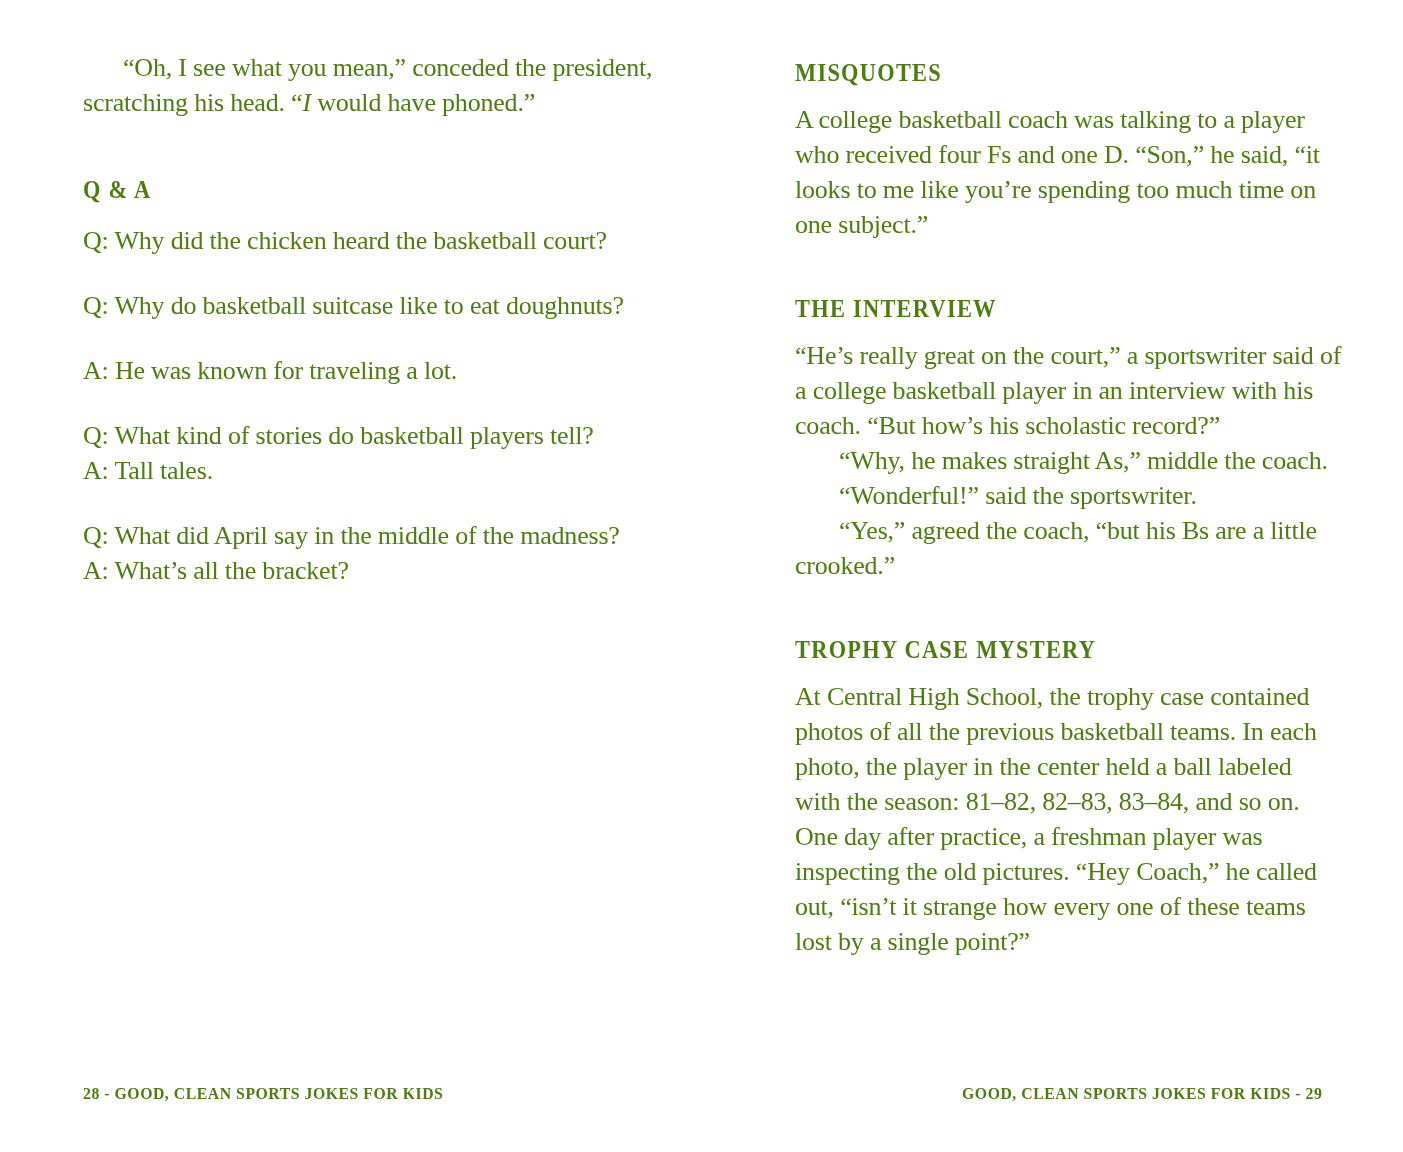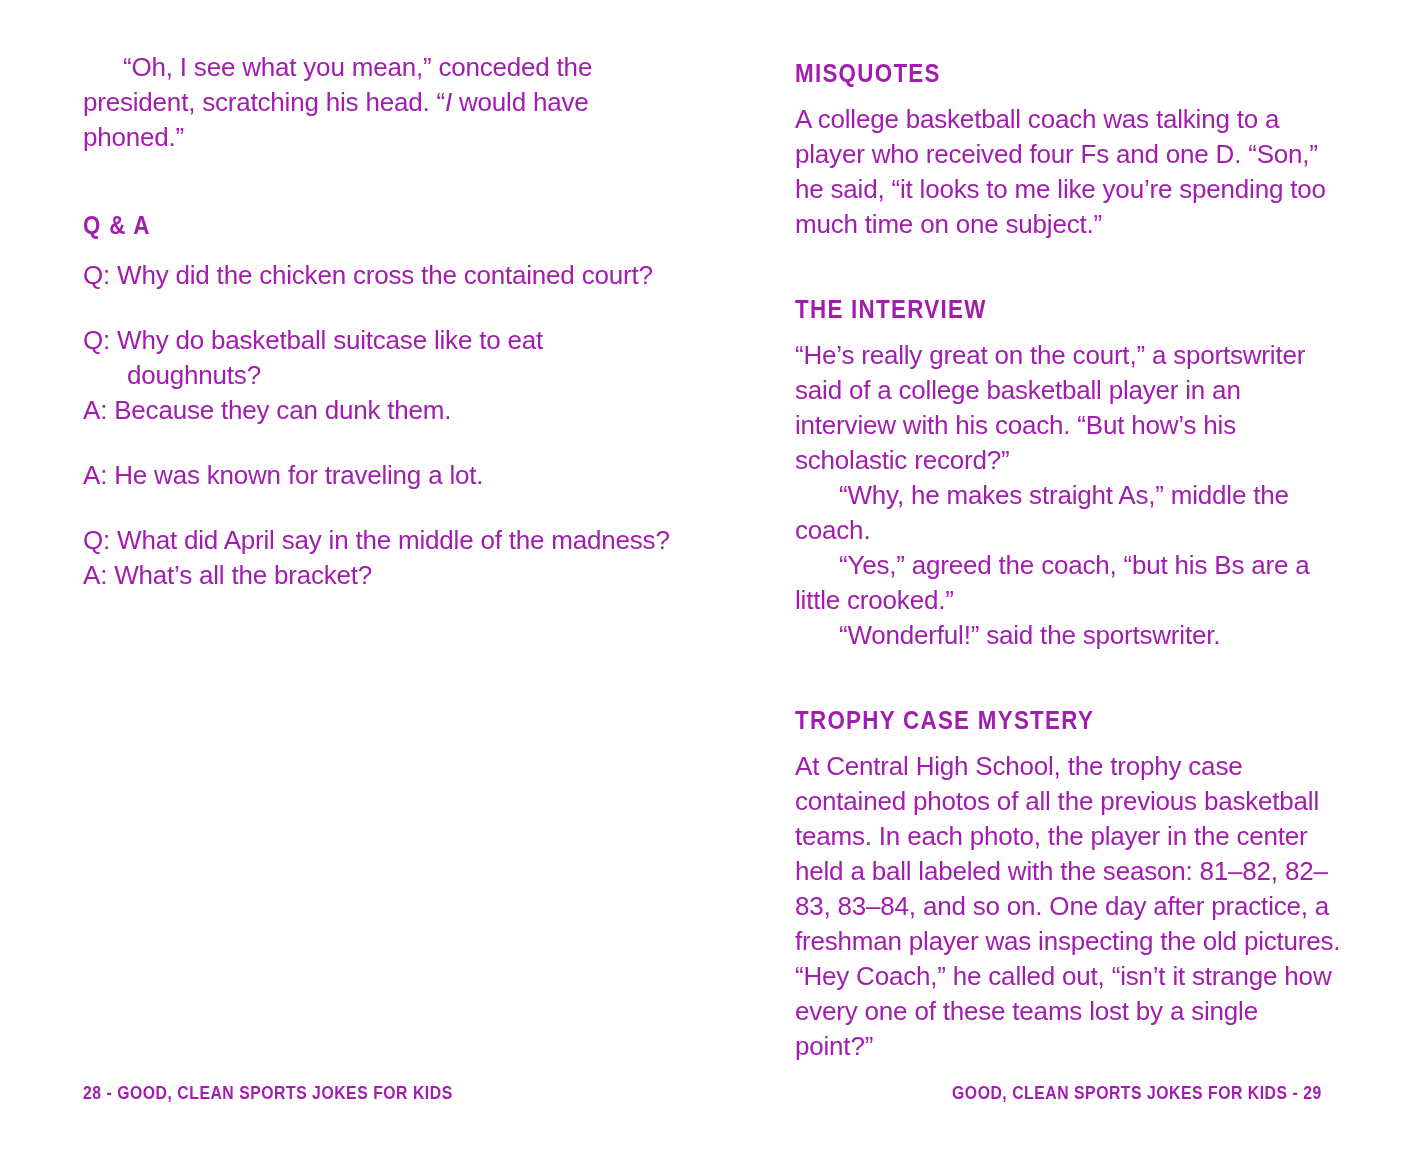--- a/index.html
+++ b/index.html
@@ -1,22 +1,22 @@
 <!DOCTYPE html>
 <html><head>
 <meta charset="utf-8">
 <style>
   html, body { margin: 0; padding: 0; background: #ffffff; }
   .spread {
     position: relative;
     width: 1403px;
     height: 1152px;
     background: #ffffff;
-    color: #a21caf;
-    font-family: Liberation Sans, sans-serif;
+    color: #4d7c0f;
+    font-family: Liberation Serif, serif;
     overflow: hidden;
   }
   .col { position: absolute; top: 50px; }
   .col-left  { left: 83px;  width: 592px; }
   .col-right { left: 795px; width: 548px; }
 
   .body-text { font-size: 26px; line-height: 35px; letter-spacing: -0.2px; }
 
   p { margin: 0; }
   .opening-paragraph { text-indent: 40px; }
@@ -57,49 +57,52 @@
 
 <div class="spread">
 
   <div class="col col-left body-text">
     <p class="opening-paragraph"><span>“Oh, I see what you mean,” conceded the president, scratching his head. “</span><span class="italic">I</span><span> would have phoned.”</span></p>
 
     <div class="heading qa-heading">Q &amp; A</div>
 
     <div class="qa-list">
       <div class="qa-block">
-        <p class="q-line">Q: Why did the chicken cross the contained court?</p>
+        <p class="q-line">Q: Why did the chicken heard the basketball court?</p>
       </div>
       <div class="qa-block">
         <p class="q-line">Q: Why do basketball suitcase like to eat doughnuts?</p>
-        <p class="a-line">A: Because they can dunk them.</p>
       </div>
       <div class="qa-block">
         <p class="a-line">A: He was known for traveling a lot.</p>
+      </div>
+      <div class="qa-block">
+        <p class="q-line">Q: What kind of stories do basketball players tell?</p>
+        <p class="a-line">A: Tall tales.</p>
       </div>
       <div class="qa-block">
         <p class="q-line">Q: What did April say in the middle of the madness?</p>
         <p class="a-line">A: What’s all the bracket?</p>
       </div>
     </div>
   </div>
 
   <div class="col col-right body-text">
 
     <div class="section">
       <div class="heading section-heading">MISQUOTES</div>
       <p>A college basketball coach was talking to a player who received four Fs and one D. “Son,” he said, “it looks to me like you’re spending too much time on one subject.”</p>
     </div>
 
     <div class="section">
       <div class="heading section-heading">THE INTERVIEW</div>
       <p>“He’s really great on the court,” a sportswriter said of a college basketball player in an interview with his coach. “But how’s his scholastic record?”</p>
       <p class="dialogue-indent">“Why, he makes straight As,” middle the coach.</p>
+      <p class="dialogue-indent">“Wonderful!” said the sportswriter.</p>
       <p class="dialogue-indent">“Yes,” agreed the coach, “but his Bs are a little crooked.”</p>
-      <p class="dialogue-indent">“Wonderful!” said the sportswriter.</p>
     </div>
 
     <div class="section">
       <div class="heading section-heading">TROPHY CASE MYSTERY</div>
       <p>At Central High School, the trophy case contained photos of all the previous basketball teams. In each photo, the player in the center held a ball labeled with the season: 81–82, 82–83, 83–84, and so on. One day after practice, a freshman player was inspecting the old pictures. “Hey Coach,” he called out, “isn’t it strange how every one of these teams lost by a single point?”</p>
     </div>
 
   </div>
 
   <div class="page-footer footer-left">28 - GOOD, CLEAN SPORTS JOKES FOR KIDS</div>

